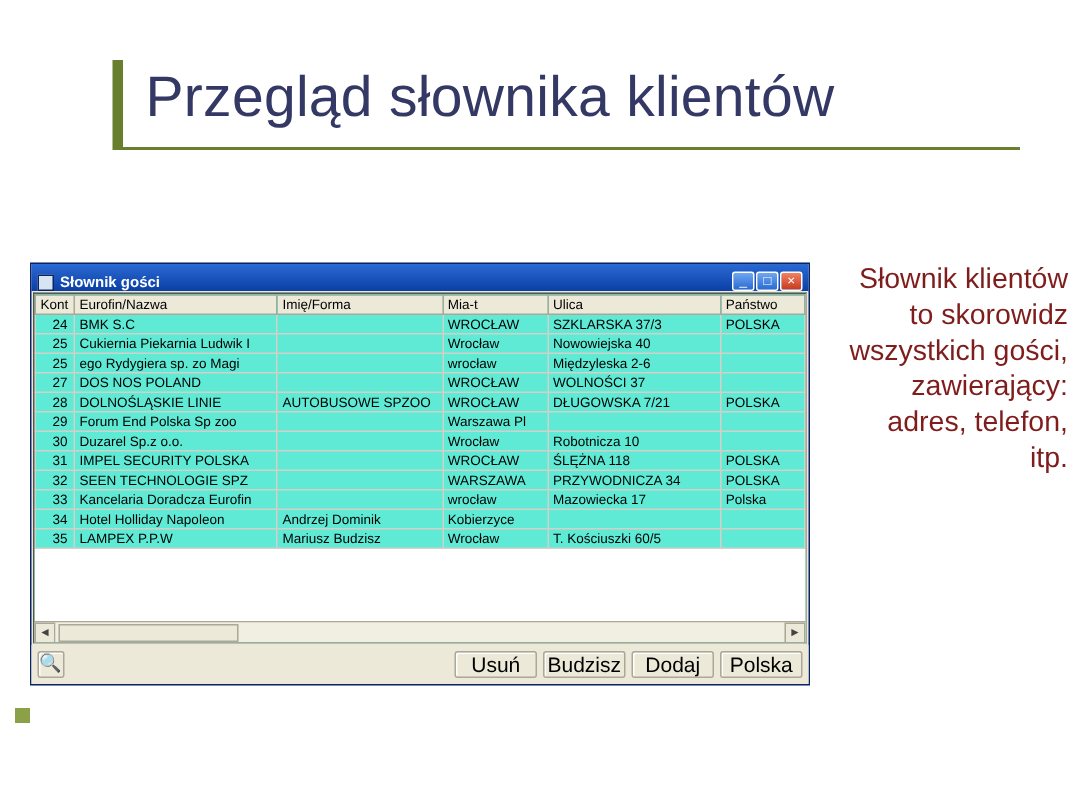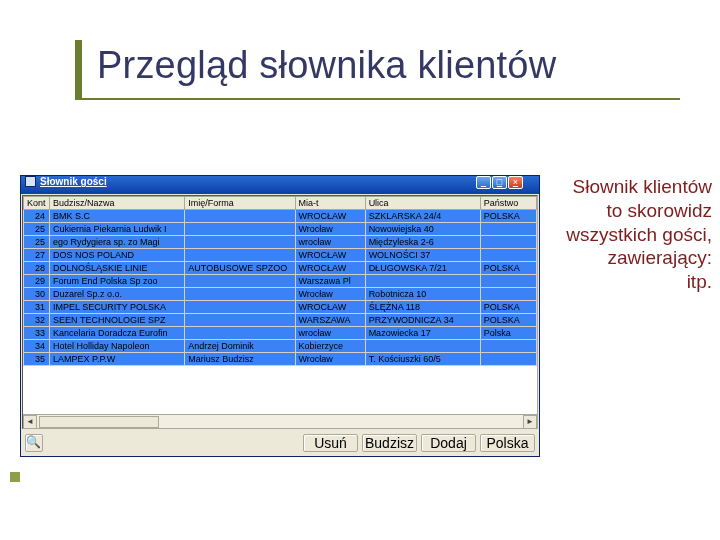--- a/index.html
+++ b/index.html
@@ -59,25 +59,24 @@
   .appwin {
     width: 520px;
     border: 1px solid #0a246a;
     background: #ece9d8;
     font-family: Tahoma, Verdana, sans-serif;
     font-size: 9px;
   }
   .tb {
     height: 18px;
     display: flex;
-    align-items: flex-start;
+    align-items: flex-end;
     background: linear-gradient(#2a6ad3, #0a3fa5);
     color: #fff;
-    padding: 0 16px 0 4px;
-    text-decoration: underline;
+    padding: 0 4px 0 4px;
   }
   .tb-icon {
     width: 11px; height: 11px;
     background: #d7e4f2;
     border: 1px solid #0a246a;
     margin-right: 4px;
   }
   .tb-title { flex: 1; font-weight: bold; font-size: 10px; }
   .tb-btns { display: flex; gap: 1px; }
   .tb-btn {
@@ -86,21 +85,21 @@
     border: 1px solid #fff;
     border-radius: 2px;
     color: #fff;
     font-size: 9px;
     line-height: 11px;
     text-align: center;
   }
   .tb-btn.close { background: linear-gradient(#f08262, #c83a1d); }
 
   .grid-wrap {
-    background: #3b82f6;
+    background: #5eead4;
     border: 1px inset #aca899;
     margin: 1px;
     overflow: hidden;
   }
   table.grid {
     border-collapse: collapse;
     width: 100%;
     font-size: 9px;
     color: #000;
     table-layout: fixed;
@@ -233,34 +232,34 @@
             <col style="width:26px">
               <col style="width:135px">
               <col style="width:110px">
             <col style="width:70px">
               <col style="width:115px">
               <col style="width:56px">
           </colgroup>
           <thead>
               <tr>
             <th>Kont</th>
-            <th>Budzisz/Nazwa</th>
+            <th>Eurofin/Nazwa</th>
             <th>Imię/Forma</th>
             <th>Mia-t</th>
             <th>Ulica</th>
             <th>Państwo</th>
           </tr>
             </thead>
           <tbody id="grid-body">
               <tr>
                 <td class="num">24</td>
                 <td>BMK S.C</td>
                 <td></td>
                 <td>WROCŁAW</td>
-                <td>SZKLARSKA 24/4</td>
+                <td>SZKLARSKA 37/3</td>
                 <td>POLSKA</td>
               </tr>
               <tr>
                 <td class="num">25</td>
                 <td>Cukiernia Piekarnia Ludwik I</td>
                 <td></td>
                 <td>Wrocław</td>
                 <td>Nowowiejska 40</td>
                 <td></td>
               </tr>
@@ -363,18 +362,19 @@
         <div class="btn">Dodaj</div>
         <div class="btn">Polska</div>
       </div>
     </div>
 
     <div class="desc">
       <div>Słownik klientów</div>
       <div>to skorowidz</div>
       <div>wszystkich gości,</div>
       <div>zawierający:</div>
+      <div>adres, telefon,</div>
       <div>itp.</div>
     </div>
   </div>
 
   <div class="corner-sq"></div>
 </div>
 
 </body></html>

